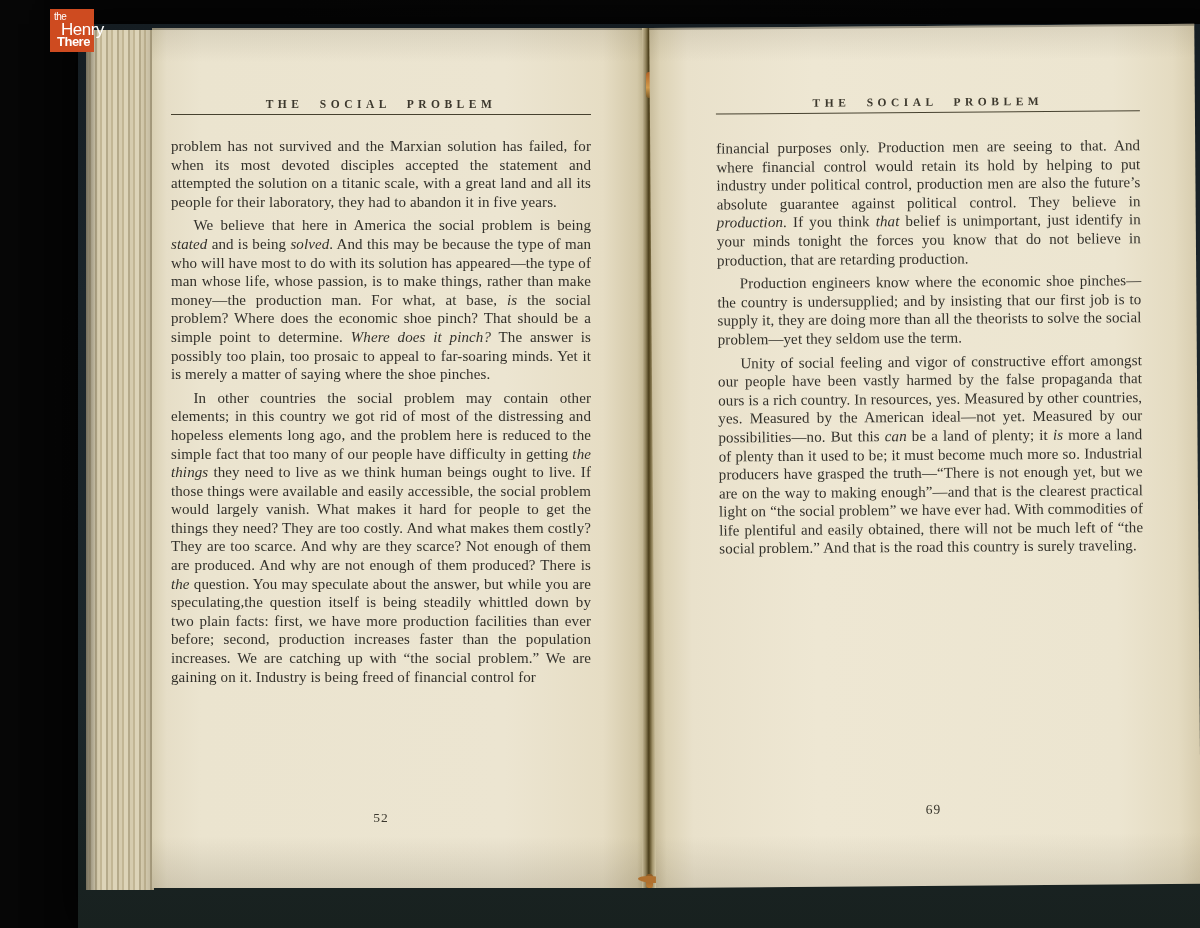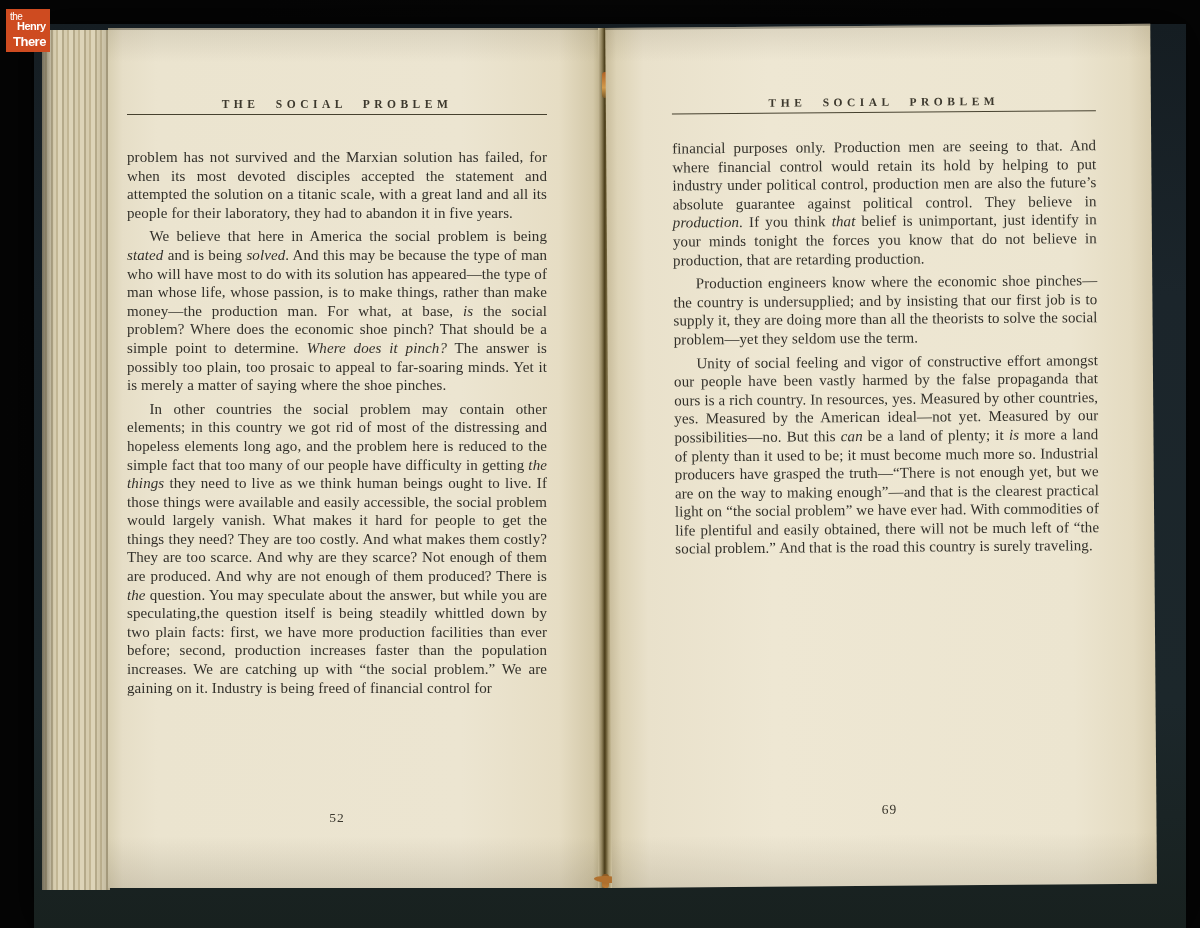--- a/index.html
+++ b/index.html
@@ -1,31 +1,31 @@
 <!DOCTYPE html>
 <html><head>
 <meta charset="utf-8">
 <style>
   html,body{margin:0;padding:0;}
   body{
     width:1200px;height:928px;position:relative;overflow:hidden;
     background:#060606;
     font-family:"Liberation Serif","DejaVu Serif",serif;
   }
-  .stage{position:absolute;inset:0;background:radial-gradient(ellipse at 50% 45%, #0b0b0a 0%, #050505 70%);}
+  .stage{position:absolute;inset:0;background:radial-gradient(ellipse at 50% 45%, #0b0b0a 0%, #050505 70%);margin-left:44px;}
 
   
   .logo{
     position:absolute;left:6px;top:9px;width:44px;height:43px;
     background:#ce4b20;z-index:30;
     font-family:"Liberation Sans","DejaVu Sans",sans-serif;color:#fff;
   }
   .logo span{position:absolute;line-height:1;letter-spacing:-0.5px;}
   .logo .t{left:4px;top:3px;font-size:10px;font-weight:400;}
-  .logo .h{left:11px;top:12px;font-size:11px;font-weight:700;}
+  .logo .h{left:11px;top:12px;font-size:17px;font-weight:400;}
   .logo .f{left:7px;top:26px;font-size:13px;font-weight:700;}
 
   
   .book{
     position:absolute;left:34px;top:24px;width:1152px;height:904px;
     background:linear-gradient(180deg,#151d22 0%,#1b252b 30%,#1c272b 75%,#18211f 100%);
     box-shadow:0 0 40px rgba(0,0,0,0.9);
   }
   .edge-stack{
     position:absolute;left:8px;top:6px;width:68px;height:860px;
@@ -64,21 +64,21 @@
   
   .col{position:absolute;}
   .page.left  .col{left:19px;width:420px;top:0;height:100%;}
   .page.right .col{left:66px;width:424px;top:0;height:100%;}
   .running-head{
     position:absolute;top:70px;left:0;right:0;
     text-align:center;font-size:11.5px;font-weight:700;color:#3c382d;
     letter-spacing:4.5px;word-spacing:9px;
   }
   .head-rule{position:absolute;top:86px;left:0;right:0;border-top:1.6px solid #46412f;}
-  .text-block{position:absolute;top:120px;left:0;right:0;color:#32302a;}
+  .text-block{position:absolute;top:109px;left:0;right:0;color:#32302a;}
   .page.right .text-block{top:112px;}
   .para{
     margin:0;padding:0;
     font-size:15px;line-height:18.6px;text-align:justify;
     letter-spacing:0.1px;
   }
   .para + .para{margin-top:5px;}
   .para.indent{text-indent:1.5em;}
   .para i{}
   .page-number{

